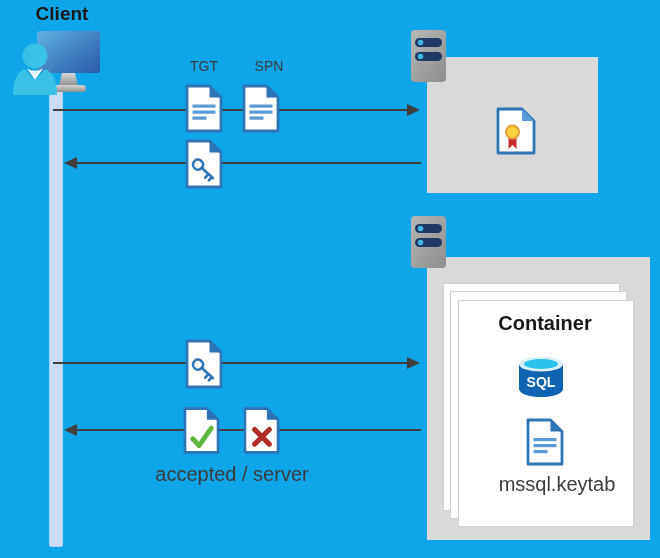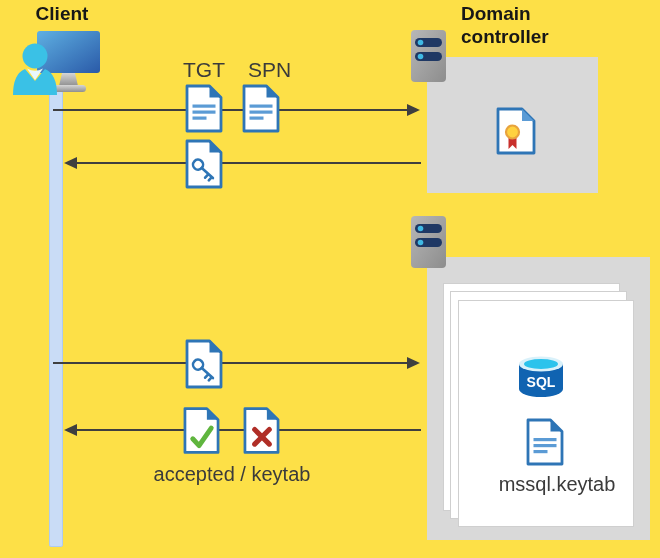--- a/index.html
+++ b/index.html
@@ -3,25 +3,25 @@
 <meta charset="utf-8">
 <style>
   :root{
     --doc-blue:#2e75b6; --doc-line-blue:#5b9bd5; --check-green:#5fb53e; --deny-red:#b02e27;
     --arrow-gray:#3f3f3f; --box-gray:#d9d9d9; --lifeline-blue:#c9dcf6; --lifeline-edge:#aecbf0;
     --server-navy:#1f3864; --server-dot:#3fb9e4; --sql-blue:#1063b1; --sql-cyan:#2cc3ec;
     --seal-yellow:#ffd23f; --seal-ring:#e8a33d; --seal-red:#c9302c;
     --title-black:#171717; --text-gray:#3b3b3b; --card-edge:#cfcfcf;
   }
   html,body{margin:0;padding:0;background:#fff;}
-  .canvas{position:relative;width:660px;height:558px;background:#fde047;overflow:hidden;
+  .canvas{position:relative;width:660px;height:558px;background:#0ea5e9;overflow:hidden;
           font-family:"Liberation Sans","DejaVu Sans",sans-serif;}
   .abs{position:absolute;}
   .title{font-weight:bold;color:var(--title-black);font-size:19px;line-height:23px;}
-  .small-label{color:var(--text-gray);font-size:21px;}
+  .small-label{color:var(--text-gray);font-size:14px;}
   .caption{color:var(--text-gray);font-size:20px;}
   .center{text-align:center;}
   .graybox{background:var(--box-gray);}
   .card{background:#fff;border:1px solid var(--card-edge);}
   .lifeline{background:var(--lifeline-blue);border:1px solid var(--lifeline-edge);border-radius:2px;}
   .aline{height:2px;background:var(--arrow-gray);}
   .ahead-r{width:0;height:0;border-left:13px solid var(--arrow-gray);
            border-top:6px solid transparent;border-bottom:6px solid transparent;}
   .ahead-l{width:0;height:0;border-right:13px solid var(--arrow-gray);
            border-top:6px solid transparent;border-bottom:6px solid transparent;}
@@ -108,21 +108,20 @@
   </svg>
 
   <div class="abs graybox" style="left:427px;top:57px;width:171px;height:136px;"></div>
   <svg class="abs" style="left:410px;top:29px;" width="37" height="54" viewBox="0 0 37 54">
     <rect x="1" y="1" width="35" height="52" rx="4" fill="url(#srvGrad)"></rect>
     <rect class="srv-bar" x="5" y="9" width="27" height="9" rx="4.5"></rect>
     <circle class="srv-dot" cx="10.5" cy="13.5" r="2.8"></circle>
     <rect class="srv-bar" x="5" y="23" width="27" height="9" rx="4.5"></rect>
     <circle class="srv-dot" cx="10.5" cy="27.5" r="2.8"></circle>
   </svg>
-  <div class="abs title" style="left:461px;top:2px;width:100px;">Domain controller</div>
 
   <svg class="abs" style="left:496px;top:107px;" width="40" height="48" viewBox="0 0 40 48">
     <path class="doc-outline" d="M2,2 H26 L38,14 V46 H2 Z"></path>
     <path class="doc-flap-lite" d="M26,2 L38,14 H26 Z"></path>
     <path d="M12.5,29.5 L12.5,42 L16.5,38 L20.5,42 L20.5,29.5 Z" fill="var(--seal-red)"></path>
     <circle cx="16.5" cy="25" r="6.5" fill="var(--seal-yellow)" stroke="var(--seal-ring)" stroke-width="2.2"></circle>
   </svg>
 
   <div class="abs graybox" style="left:427px;top:257px;width:223px;height:283px;"></div>
   <svg class="abs" style="left:410px;top:215px;" width="37" height="54" viewBox="0 0 37 54">
@@ -130,20 +129,21 @@
     <rect class="srv-bar" x="5" y="9" width="27" height="9" rx="4.5"></rect>
     <circle class="srv-dot" cx="10.5" cy="13.5" r="2.8"></circle>
     <rect class="srv-bar" x="5" y="23" width="27" height="9" rx="4.5"></rect>
     <circle class="srv-dot" cx="10.5" cy="27.5" r="2.8"></circle>
   </svg>
 
   <div class="abs card" style="left:443px;top:283px;width:175px;height:226px;"></div>
   <div class="abs card" style="left:450px;top:291px;width:175px;height:226px;"></div>
   <div class="abs card" style="left:458px;top:300px;width:174px;height:225px;"></div>
 
+  <div class="abs title center" style="left:458px;top:312px;width:174px;font-size:20px;">Container</div>
 
   <svg class="abs" style="left:515px;top:354px;" width="52" height="46" viewBox="0 0 52 46">
     <path d="M4,10 V35 a22,8 0 0 0 44,0 V10 Z" fill="var(--sql-blue)"></path>
     <ellipse cx="26" cy="10" rx="22" ry="7.5" fill="#d9f1fa"></ellipse>
     <ellipse cx="26" cy="10" rx="17" ry="5" fill="var(--sql-cyan)"></ellipse>
     <text class="sql-text" x="26" y="33" text-anchor="middle">SQL</text>
   </svg>
 
   <svg class="abs" style="left:526px;top:418px;" width="38" height="48" viewBox="0 0 38 48">
     <path class="doc-outline" d="M2,2 H24.5 L36,13.5 V46 H2 Z"></path>
@@ -173,15 +173,15 @@
     <path class="doc-outline" d="M2,2 H24.5 L36,13.5 V47 H2 Z"></path>
     <path class="doc-flap" d="M24.5,2 L36,13.5 H24.5 Z"></path>
     <path class="check-glyph" d="M10,33 L16.5,40 L29,22"></path>
   </svg>
   <svg class="abs" style="left:243px;top:406px;" width="37" height="49" viewBox="0 0 38 49">
     <path class="doc-outline" d="M2,2 H24.5 L36,13.5 V47 H2 Z"></path>
     <path class="doc-flap" d="M24.5,2 L36,13.5 H24.5 Z"></path>
     <path class="x-glyph" d="M12,23.5 L27,38.5 M27,23.5 L12,38.5"></path>
   </svg>
 
-  <div class="abs caption center" style="left:117px;top:463px;width:230px;">accepted / keytab</div>
+  <div class="abs caption center" style="left:117px;top:463px;width:230px;">accepted / server</div>
 
 </div>
 
 </body></html>

